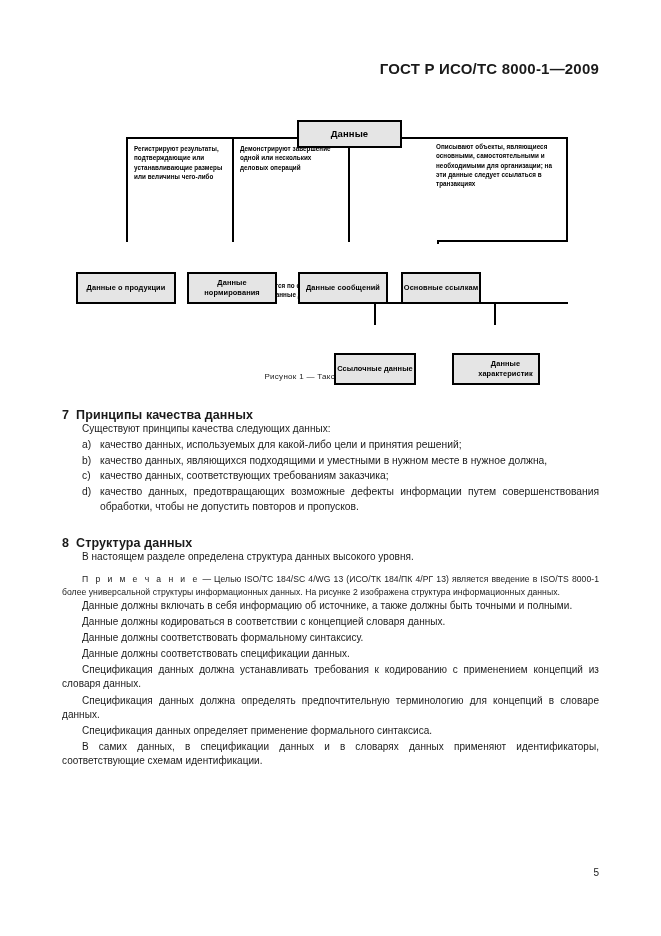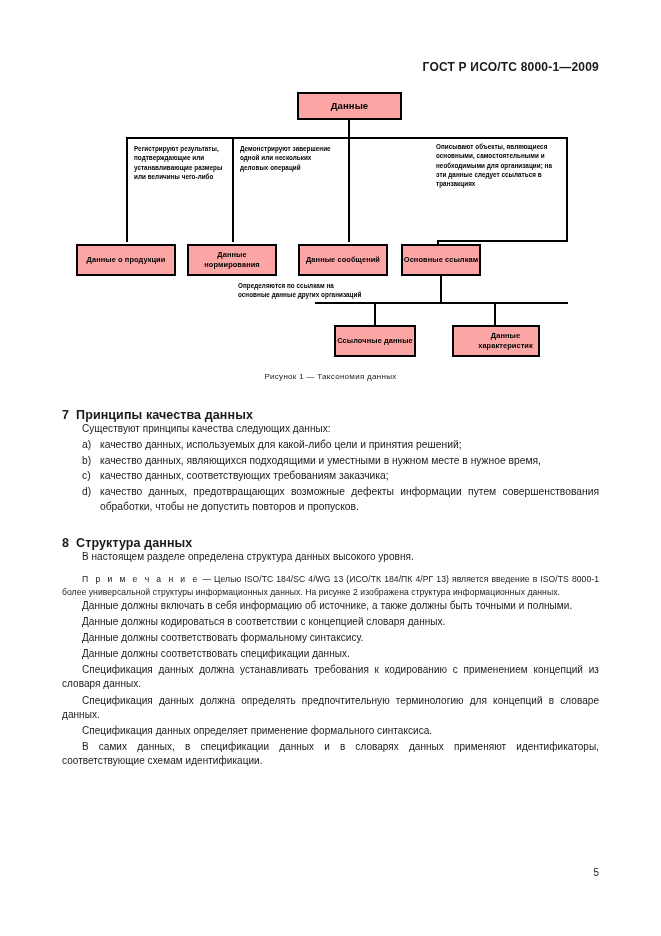--- a/index.html
+++ b/index.html
@@ -21,49 +21,50 @@
     height: 936px;
     box-sizing: border-box;
     padding: 0;
   }
 
   
   .doc-header {
     position: absolute;
     top: 60px;
     right: 62px;
-    font-size: 12px;
+    font-size: 15px;
     font-weight: bold;
     letter-spacing: 0.2px;
     white-space: nowrap;
   }
 
   
   .figure {
     position: absolute;
     top: 92px;
     left: 60px;
     width: 545px;
     height: 290px;
   }
   .node {
     position: absolute;
     border: 2px solid #000;
-    background: #fca5a5;
+    background: #e5e5e5;
     box-sizing: border-box;
     display: flex;
     align-items: center;
     justify-content: center;
     text-align: center;
     font-size: 7.4px;
     font-weight: bold;
     line-height: 1.32;
     letter-spacing: 0.1px;
     color: #000;
     z-index: 3;
+    margin-top: 28px;
   }
   .node.root {
     font-size: 9.5px;
     border-width: 2px;
   }
   .desc {
     position: absolute;
     font-size: 6.3px;
     font-weight: bold;
     line-height: 1.48;
@@ -218,21 +219,21 @@
         <span class="sec-num">7</span><span>Принципы качества данных</span>
       </h2>
       <p class="txt indent after-head">Существуют принципы качества следующих данных:</p>
       <ul class="items">
         <li>
           <span class="mk">a)</span>
           <span class="bd">качество данных, используемых для какой-либо цели и принятия решений;</span>
         </li>
         <li>
           <span class="mk">b)</span>
-          <span class="bd">качество данных, являющихся подходящими и уместными в нужном месте в нужное время,</span>
+          <span class="bd">качество данных, являющихся подходящими и уместными в нужном месте в нужное должна,</span>
         </li>
         <li>
           <span class="mk">c)</span>
           <span class="bd">качество данных, соответствующих требованиям заказчика;</span>
         </li>
         <li>
           <span class="mk">d)</span>
           <span class="bd">качество данных, предотвращающих возможные дефекты информации путем совершенствования обработки, чтобы не допустить повторов и пропусков.</span>
         </li>
       </ul>

